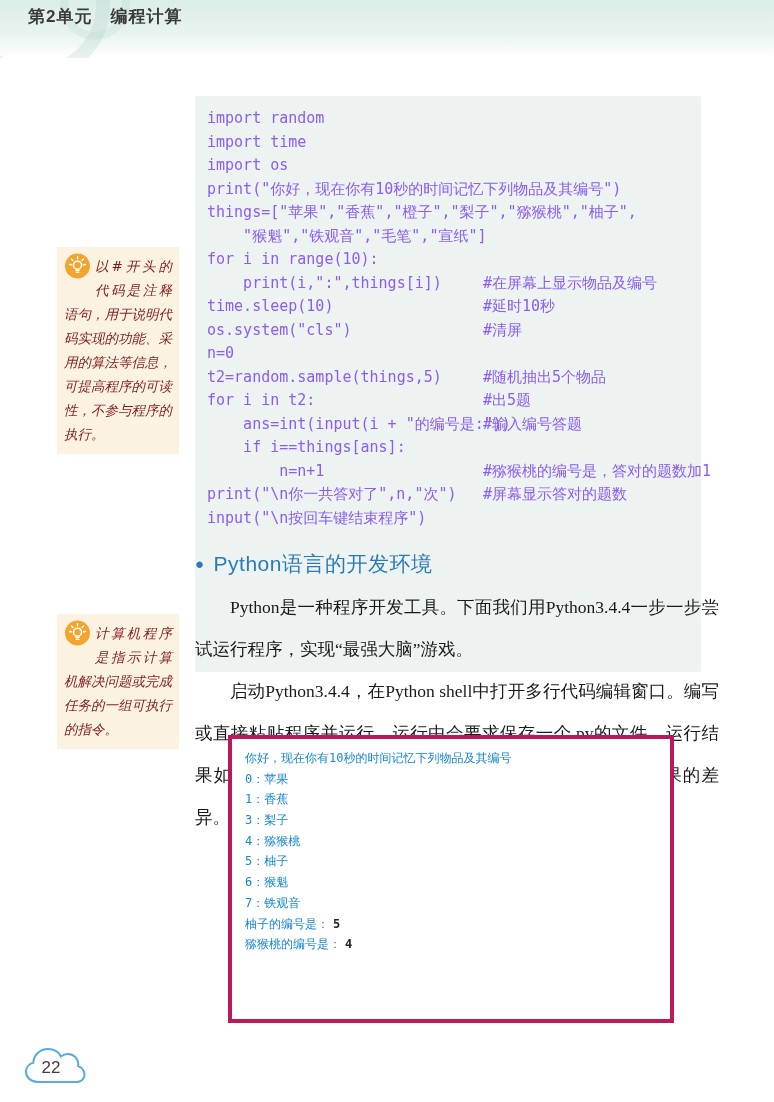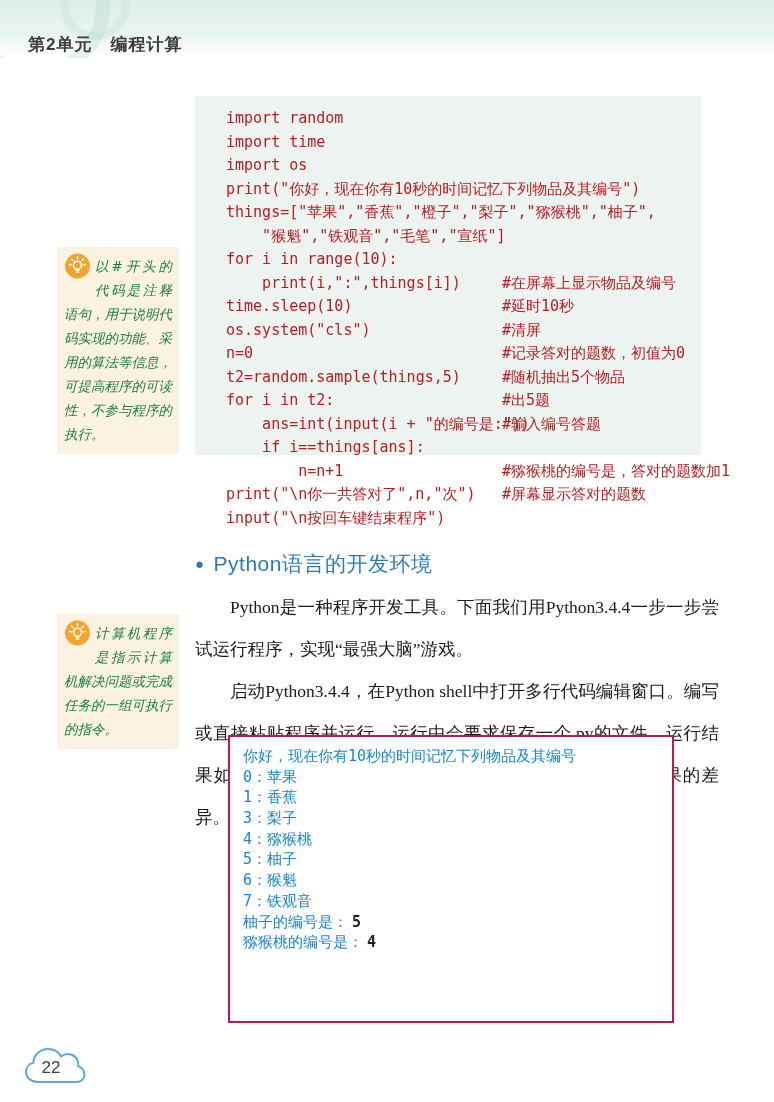--- a/index.html
+++ b/index.html
@@ -24,46 +24,46 @@
     position: absolute; left: -40px; top: -70px;
     width: 150px; height: 150px; border-radius: 50%;
     border: 14px solid rgba(168, 205, 196, 0.25);
   }
   .header-deco2 {
     position: absolute; left: 60px; top: -30px;
     width: 70px; height: 70px; border-radius: 50%;
     border: 8px solid rgba(168, 205, 196, 0.18);
   }
   .header-title {
-    position: absolute; left: 28px; top: 33px;
+    position: absolute; left: 28px; top: 5px;
     font-size: 17px; font-weight: bold; color: #3b3b3b;
     letter-spacing: 1px;
   }
 
   
   .code-block {
     position: absolute; left: 195px; top: 96px;
-    width: 506px; height: 359px;
+    width: 506px; height: 576px;
     background: #ecf3f0;
-    padding: 11px 8px 10px 31px;
+    padding: 11px 8px 10px 12px;
     font-family: "DejaVu Sans Mono", monospace;
-    font-size: 15px; color: #b91c1c;
+    font-size: 15px; color: #8b5cf6;
   }
   .code-line { position: relative; height: 23.5px; line-height: 23.5px; white-space: pre; }
   .code-line .code { white-space: pre; }
   .code-line .comment { position: absolute; left: 276px; top: 0; white-space: pre; }
 
   
   .note-box {
     position: absolute; left: 57px; width: 122px;
     background: #fcf2e1;
     padding: 7px 7px 8px 7px;
     font-family: "DejaVu Serif", "Liberation Serif", serif;
     font-style: italic;
-    font-size: 13.5px; line-height: 24px; color: #15803d;
+    font-size: 13.5px; line-height: 24px; color: #7f1d1d;
     text-align: justify;
   }
   .note-box-1 { top: 247px; min-height: 178px; }
   .note-box-2 { top: 614px; min-height: 106px; }
   .bulb {
     float: left;
     width: 27px; height: 26px;
     margin: -1px 4px 0 0;
   }
 
@@ -84,24 +84,24 @@
     font-size: 17.5px; line-height: 42px; color: #1a1a1a;
     text-align: justify;
   }
   .body-text p { text-indent: 2em; }
 
   
   .output-box {
     position: absolute; left: 228px; top: 735px;
     width: 446px; height: 288px;
     background: #ffffff;
-    border: 2px solid #be185d;
+    border: 4px solid #be185d;
     padding: 9px 13px;
     font-family: "DejaVu Sans Mono", monospace;
-    font-size: 15px; color: #1686cf;
+    font-size: 12px; color: #1686cf;
   }
   .output-line { height: 20.7px; line-height: 20.7px; white-space: pre; }
   .output-line .user-input { color: #222222; font-weight: bold; margin-left: 4px; }
 
   
   .page-cloud { position: absolute; left: 21px; top: 1041px; width: 66px; height: 50px; }
   .page-cloud .num {
     position: absolute; left: 0; top: 17px; width: 60px;
     text-align: center;
     font-size: 17px; color: #404040;
@@ -123,21 +123,21 @@
     <div class="code-line"><span class="code">import random</span><span class="comment"></span></div>
     <div class="code-line"><span class="code">import time</span><span class="comment"></span></div>
     <div class="code-line"><span class="code">import os</span><span class="comment"></span></div>
     <div class="code-line"><span class="code">print("你好，现在你有10秒的时间记忆下列物品及其编号")</span><span class="comment"></span></div>
     <div class="code-line"><span class="code">things=["苹果","香蕉","橙子","梨子","猕猴桃","柚子",</span><span class="comment"></span></div>
     <div class="code-line"><span class="code">    "猴魁","铁观音","毛笔","宣纸"]</span><span class="comment"></span></div>
     <div class="code-line"><span class="code">for i in range(10):</span><span class="comment"></span></div>
     <div class="code-line"><span class="code">    print(i,":",things[i])</span><span class="comment">#在屏幕上显示物品及编号</span></div>
     <div class="code-line"><span class="code">time.sleep(10)</span><span class="comment">#延时10秒</span></div>
     <div class="code-line"><span class="code">os.system("cls")</span><span class="comment">#清屏</span></div>
-    <div class="code-line"><span class="code">n=0</span><span class="comment">#记录答对的题数，初值为0</span></div>
+    <div class="code-line"><span class="code">n=0</span></div>
     <div class="code-line"><span class="code">t2=random.sample(things,5)</span><span class="comment">#随机抽出5个物品</span></div>
     <div class="code-line"><span class="code">for i in t2:</span><span class="comment">#出5题</span></div>
     <div class="code-line"><span class="code">    ans=int(input(i + "的编号是:"))</span><span class="comment">#输入编号答题</span></div>
     <div class="code-line"><span class="code">    if i==things[ans]:</span><span class="comment"></span></div>
     <div class="code-line"><span class="code">        n=n+1</span><span class="comment">#猕猴桃的编号是，答对的题数加1</span></div>
     <div class="code-line"><span class="code">print("\n你一共答对了",n,"次")</span><span class="comment">#屏幕显示答对的题数</span></div>
     <div class="code-line"><span class="code">input("\n按回车键结束程序")</span><span class="comment"></span></div>
   </div>
 
   <div class="note-box note-box-1">

